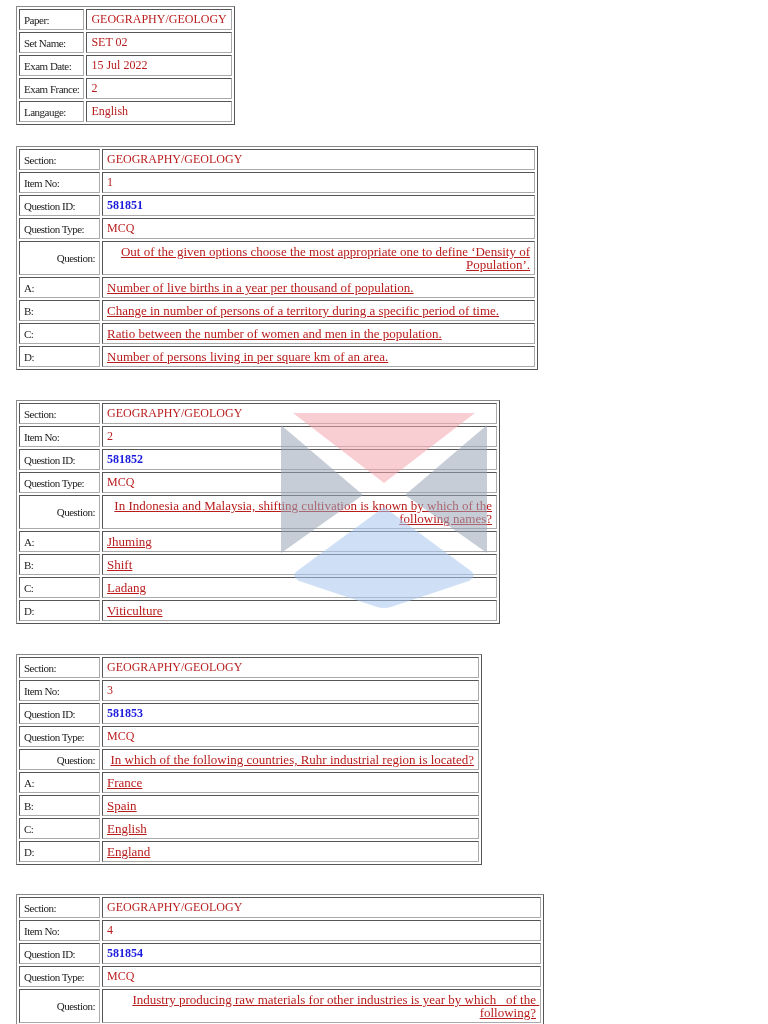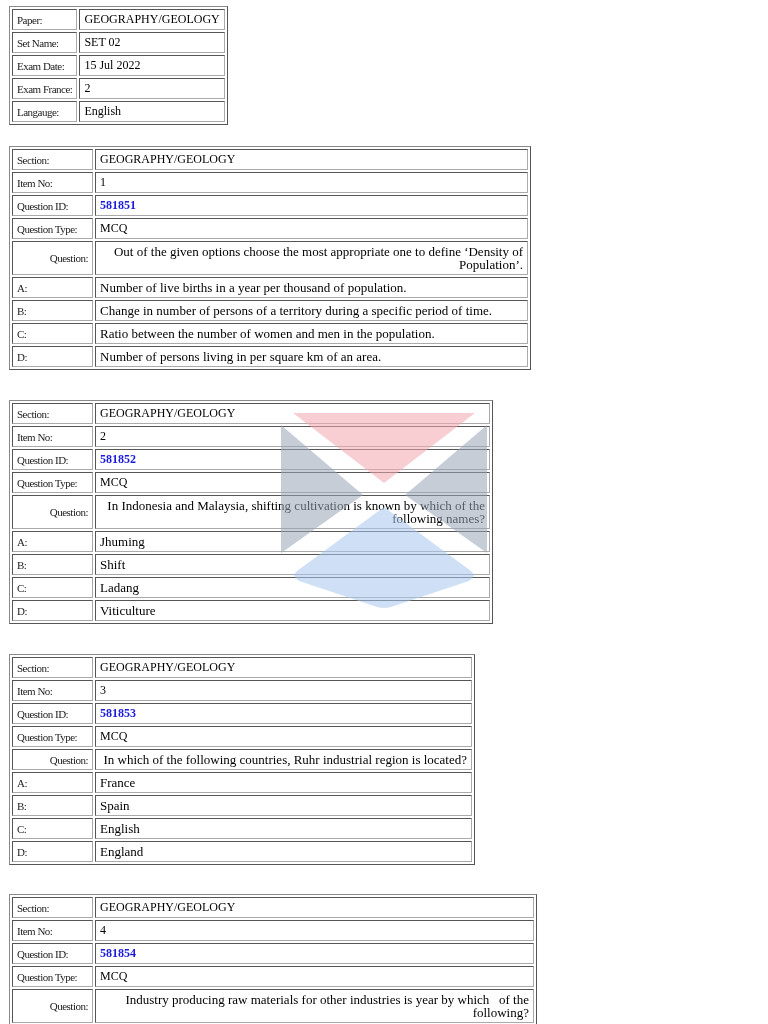--- a/index.html
+++ b/index.html
@@ -10,21 +10,21 @@
     height: 1024px;
     overflow: hidden;
     position: relative;
   }
   body {
     font-family: "Liberation Serif", "DejaVu Serif", serif;
     color: #222;
   }
   table.qt {
     position: absolute;
-    left: 9px;
+    left: 16px;
     border-collapse: separate;
     border-spacing: 2px;
     border: 1px solid #8a8a8a;
     border-right-color: #555;
     border-bottom-color: #555;
     background: #fff;
   }
   table.qt td {
     border: 1px solid #555;
     border-right-color: #aaa;
@@ -34,25 +34,26 @@
     background: transparent;
   }
   td.lbl {
     font-size: 11px;
     letter-spacing: -0.5px;
     white-space: nowrap;
     color: #222;
   }
   td.val {
     font-size: 12px;
-    color: #000000;
+    color: #b91c1c;
   }
   td.val.big {
     font-size: 13px;
     line-height: 13px;
+    text-decoration: underline;
   }
   td.val.id {
     color: #1a1adc;
     font-weight: bold;
     font-size: 12px;
   }
   #meta { top: 6px; }
   #meta td { height: 19px; }
   #meta td.lbl { width: 55px; }
   #meta td.val { width: 128px; }

